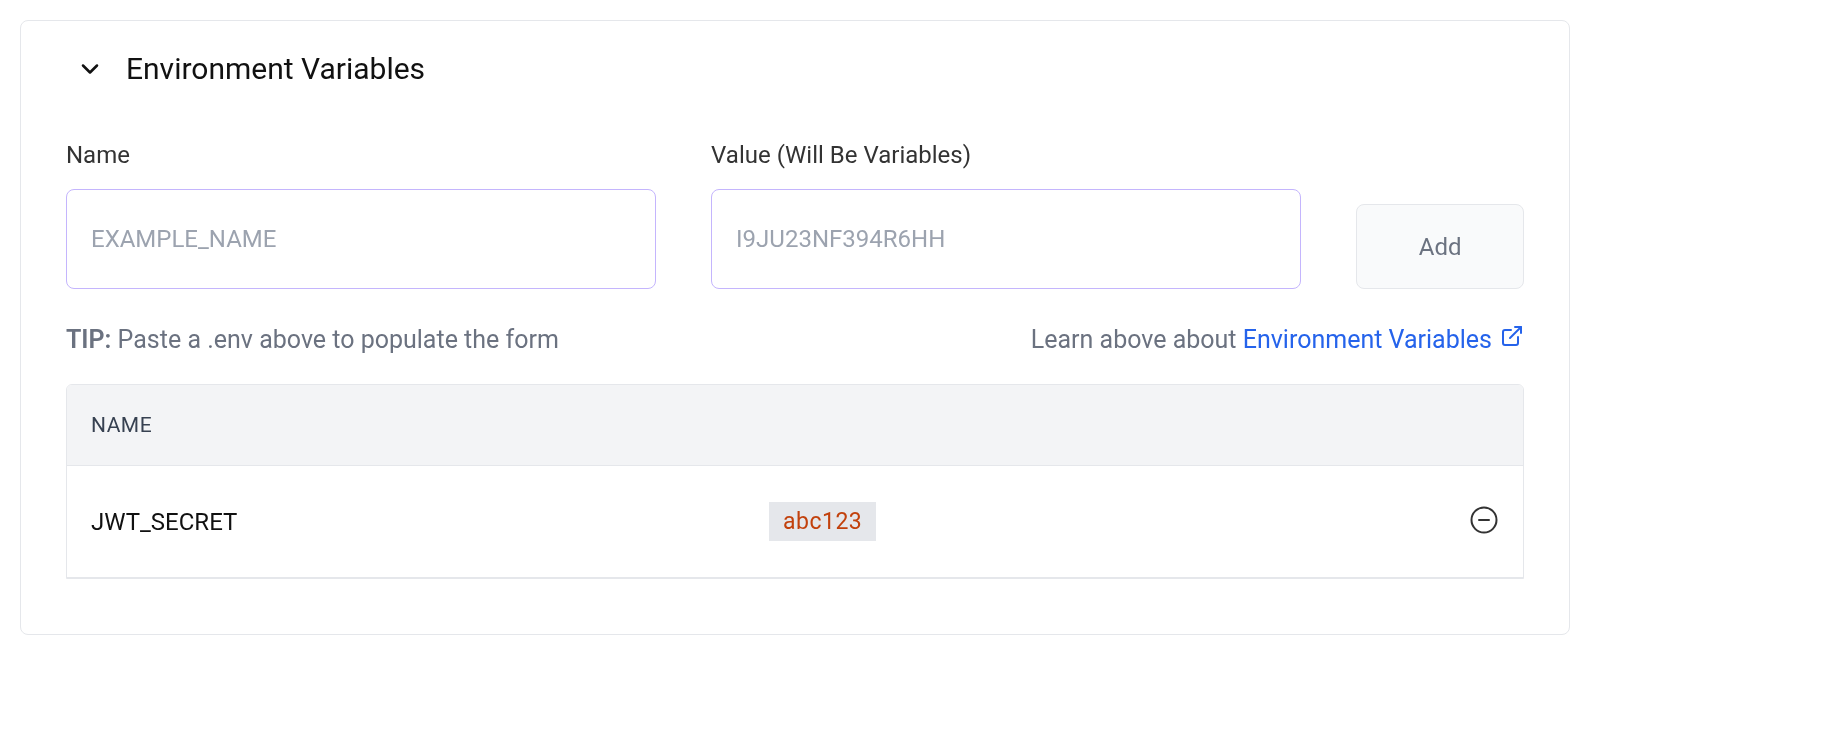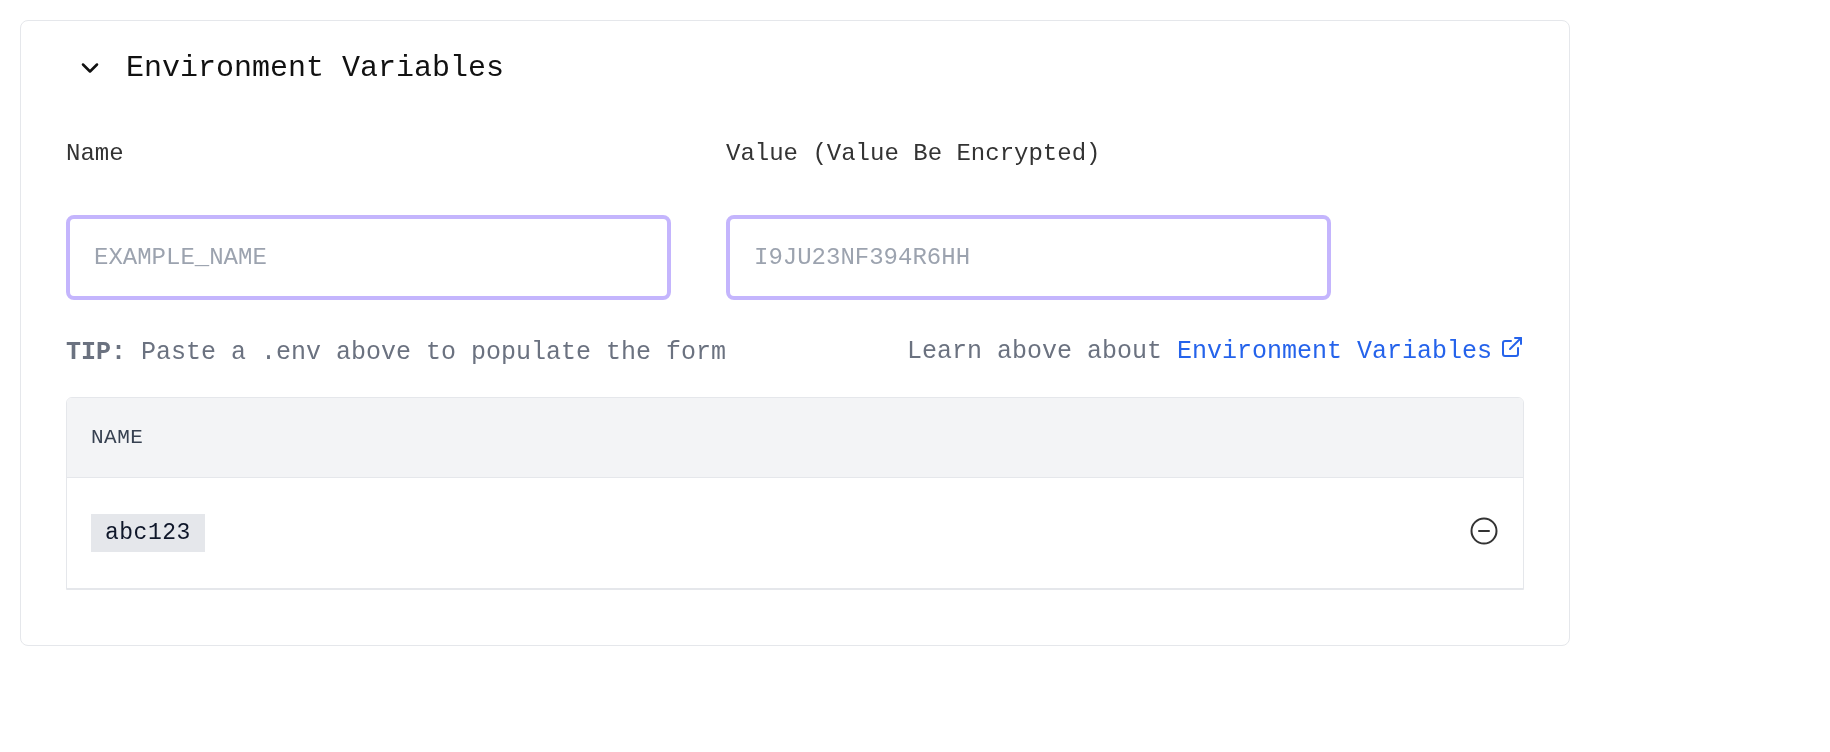--- a/index.html
+++ b/index.html
@@ -10,21 +10,20 @@
     body {
       font-family: -apple-system, BlinkMacSystemFont, "Segoe UI", Roboto, Helvetica, Arial, sans-serif;
       background: #fff;
       padding: 20px;
     }
     .panel {
       border: 1px solid #e5e7eb;
       border-radius: 8px;
       padding: 30px 45px 55px 45px;
       width: 1550px;
-      font-family: Liberation Mono, monospace;
     }
     .panel-header {
       display: flex;
       align-items: center;
       gap: 22px;
       margin-bottom: 55px;
       margin-left: 10px;
     }
     .chevron {
       display: flex;
@@ -53,29 +52,28 @@
     }
     .form-field.value-field {
       width: 605px;
     }
     .field-label {
       font-size: 24px;
       color: #333;
       font-weight: 400;
     }
     .text-input {
-      height: 85px;
-      border: 4px solid #c4b5fd;
+      height: 100px;
+      border: 1px solid #c4b5fd;
       border-radius: 8px;
       padding: 0 24px;
       font-size: 24px;
       color: #111;
       font-family: inherit;
       outline: none;
-      margin-top: 28px;
     }
     .text-input::placeholder {
       color: #9ca3af;
     }
     .add-button {
       height: 85px;
       width: 172px;
       border: 1px solid #e5e7eb;
       background: #f9fafb;
       border-radius: 8px;
@@ -146,21 +144,21 @@
     }
     .td-value {
       flex: 1;
     }
     .value-pill {
       display: inline-block;
       background: #e5e7eb;
       padding: 6px 14px;
       border-radius: 0;
       font-size: 23px;
-      color: #0f172a;
+      color: #c2410c;
       letter-spacing: 0.5px;
     }
     .td-action {
       display: flex;
       align-items: center;
       justify-content: flex-end;
       width: 60px;
     }
     .remove-btn {
       cursor: pointer;
@@ -182,23 +180,24 @@
     </span>
     <h2 class="panel-title">Environment Variables</h2>
   </div>
 
   <div class="form-row">
     <div class="form-field name-field">
       <label class="field-label">Name</label>
       <input type="text" class="text-input" placeholder="EXAMPLE_NAME" style="">
     </div>
     <div class="form-field value-field">
-      <label class="field-label">Value (Value Be Encrypted)</label>
+      <label class="field-label">Value (Will Be Variables)</label>
       <input type="text" class="text-input" placeholder="I9JU23NF394R6HH" style="">
     </div>
+    <button class="add-button">Add</button>
   </div>
 
   <div class="tip-row">
     <div class="tip-text">
       <span class="tip-label">TIP:</span><span> Paste a .env above to populate the form</span>
     </div>
     <div class="learn-more">
       <span>Learn above about </span><a class="learn-more-link">
         <span>Environment Variables</span>
         <span>
@@ -210,20 +209,21 @@
         </span>
       </a>
     </div>
   </div>
 
   <div class="table">
     <div class="table-header">
       <div class="th th-name">NAME</div>
     </div>
     <div class="table-row">
+      <div class="td-name">JWT_SECRET</div>
       <div class="td-value">
         <span class="value-pill">abc123</span>
       </div>
       <div class="td-action">
         <span class="remove-btn">
           <span>
             <svg width="30" height="30" viewBox="0 0 24 24" fill="none" stroke="#333" stroke-width="1.6" stroke-linecap="round" stroke-linejoin="round">
               <circle cx="12" cy="12" r="10"></circle>
               <line x1="8" y1="12" x2="16" y2="12"></line>
             </svg>

